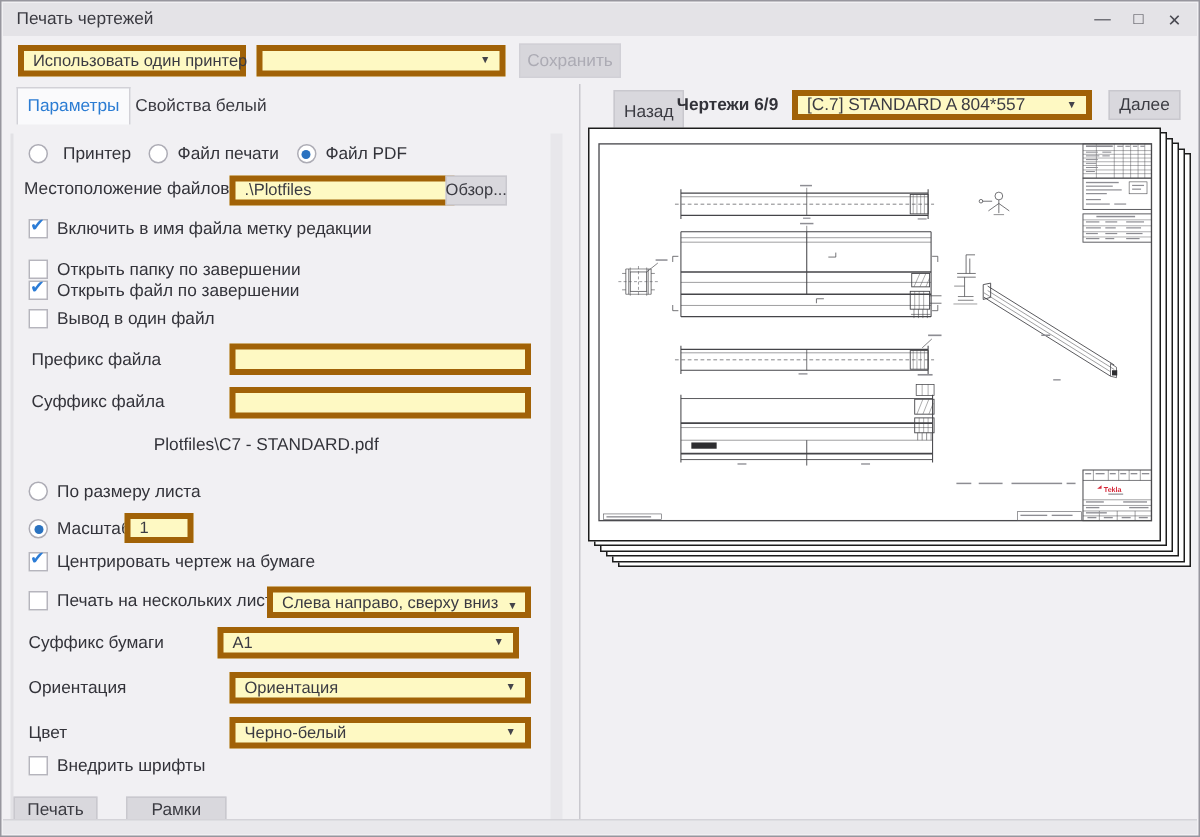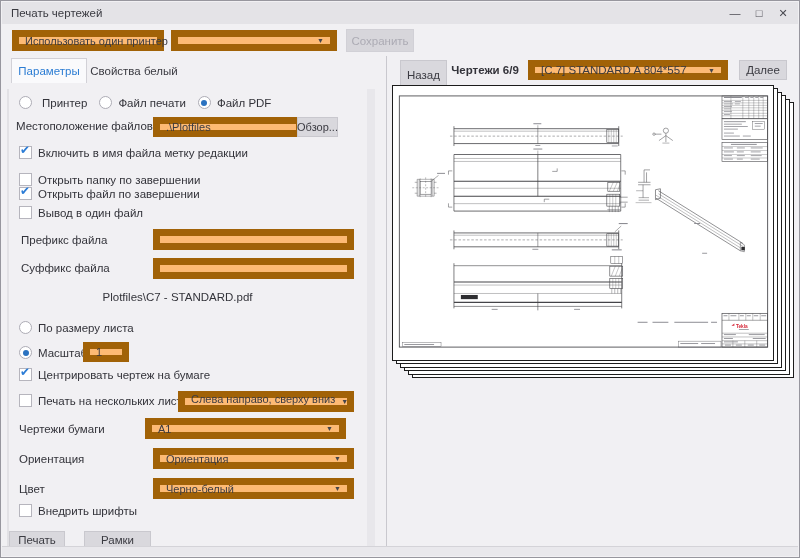--- a/index.html
+++ b/index.html
@@ -6,21 +6,21 @@
   body{width:800px;height:558px;position:relative;overflow:hidden;
        background:#f1f0f3;font-family:"Liberation Sans",sans-serif;color:#33333a;}
   .win{position:absolute;inset:0;border:1px solid #97969e;box-sizing:border-box;background:#f1f0f3;padding-left:25px;}
   .titlebar{position:absolute;left:1px;top:1px;right:1px;height:22px;background:#e4e3e7;
             display:flex;align-items:center;padding-left:9px;font-size:11.5px;color:#3a3a41;}
   .winbtns{position:absolute;right:6px;top:1px;height:22px;display:flex;align-items:center;gap:4px;}
   .winbtn{width:20px;text-align:center;font-size:11px;color:#4a4a52;cursor:default;}
   .btn{position:absolute;background:#d9d8dd;border:1px solid #c9c8ce;box-sizing:border-box;
        display:flex;align-items:center;justify-content:center;font-size:11.5px;color:#3b3b42;}
   .btn.disabled{background:#d7d6db;border-color:#d1d0d6;color:#acabb4;}
-  .input,.combo{position:absolute;background:#fdba74;border:7px solid #a16207;box-sizing:border-box;
+  .input,.combo{position:absolute;background:#fef9c3;border:4px solid #a16207;box-sizing:border-box;
        display:flex;align-items:center;padding:0 6px;font-size:11px;color:#3b3b42;white-space:nowrap;}
   .combo{justify-content:space-between;}
   .arrow{font-size:7px;color:#44444b;margin-left:6px;flex:0 0 auto;}
   .tab{position:absolute;top:57px;height:25px;display:flex;align-items:center;justify-content:center;
        font-size:11.5px;box-sizing:border-box;}
   .tab.active{background:#fafafc;border:1px solid #d2d1d7;border-bottom:none;color:#2b7cd3;}
   .tab.inactive{color:#3b3b42;}
   .row{position:absolute;display:flex;align-items:center;gap:6px;font-size:11.5px;color:#33333a;white-space:nowrap;}
   .cb{width:13px;height:13px;background:#fff;border:1px solid #b6b5bd;box-sizing:border-box;
       position:relative;flex:0 0 auto;}
@@ -52,21 +52,21 @@
   </div>
   <div class="combo" style="left:170px;top:29px;width:166px;height:21px;">
     <span></span>
     <span class="arrow">▼</span>
   </div>
   <div class="btn disabled" style="left:345px;top:28px;width:68px;height:23px;">Сохранить</div>
 
   <div class="tab active" style="left:10px;width:76px;">Параметры</div>
   <div class="tab inactive" style="left:86px;width:94px;">Свойства белый</div>
 
-  <div class="btn" style="left:399px;top:59px;width:47px;height:30px;">Назад</div>
+  <div class="btn" style="left:408px;top:59px;width:47px;height:30px;">Назад</div>
   <div class="row bold" style="left:452px;top:59px;width:64px;height:20px;justify-content:center;">Чертежи 6/9</div>
   <div class="combo" style="left:527px;top:59px;width:200px;height:20px;font-size:11.5px;">
     <span>[C.7] STANDARD A 804*557</span>
     <span class="arrow">▼</span>
   </div>
   <div class="btn" style="left:738px;top:59px;width:48px;height:20px;">Далее</div>
 
   <div style="position:absolute;left:6px;top:88px;width:2px;height:457px;background:#e2e1e5;"></div>
   <div style="position:absolute;left:366px;top:88px;width:8px;height:457px;background:#e8e7eb;"></div>
   <div style="position:absolute;left:385px;top:55px;width:1px;height:493px;background:#c9c8ce;"></div>
@@ -147,21 +147,21 @@
   </div>
   <div class="row" style="left:18px;top:393px;">
     <span class="cb"></span>
     <span class="lbl">Печать на нескольких листах</span>
   </div>
   <div class="combo" style="left:177px;top:390px;width:176px;height:21px;align-items:flex-end;">
     <span>Слева направо, сверху вниз</span>
     <span class="arrow">▼</span>
   </div>
 
-  <div class="row" style="left:18px;top:422px;">Чертежи бумаги</div>
+  <div class="row" style="left:18px;top:422px;">Суффикс бумаги</div>
   <div class="combo" style="left:144px;top:417px;width:201px;height:21px;">
     <span>A1</span>
     <span class="arrow">▼</span>
   </div>
   <div class="row" style="left:18px;top:452px;">Ориентация</div>
   <div class="combo" style="left:152px;top:447px;width:201px;height:21px;">
     <span>Ориентация</span>
     <span class="arrow">▼</span>
   </div>
   <div class="row" style="left:18px;top:482px;">Цвет</div>

